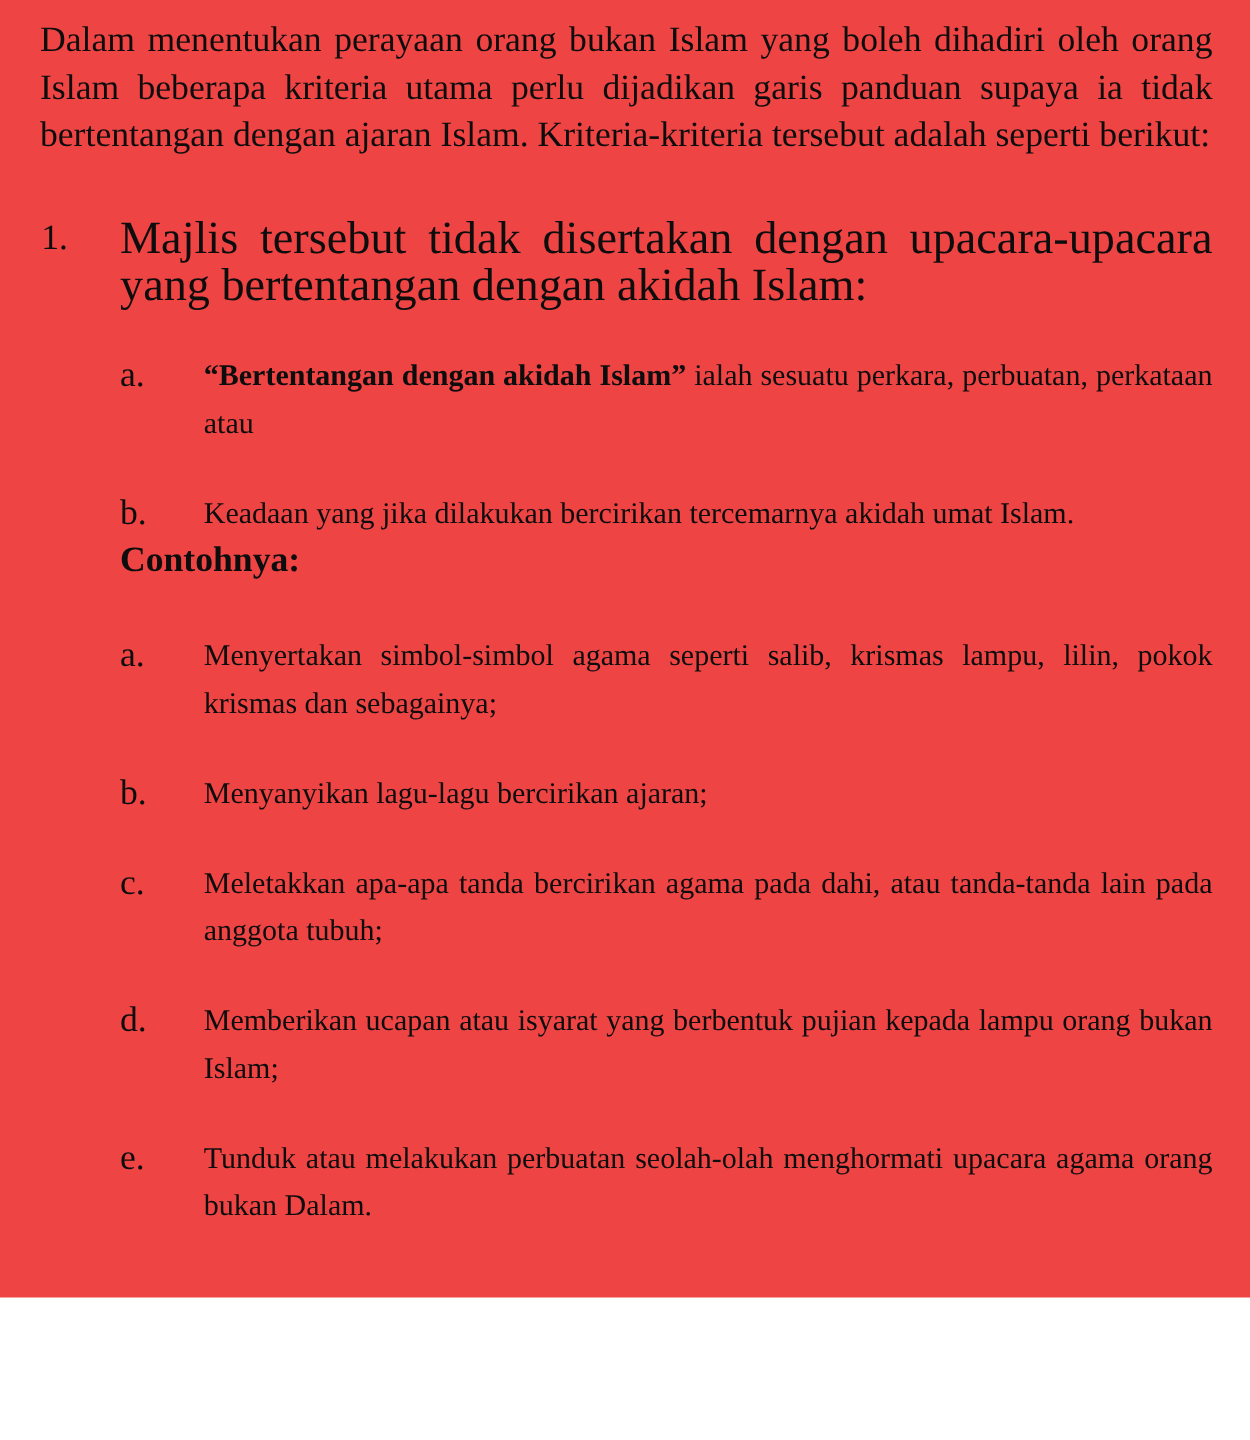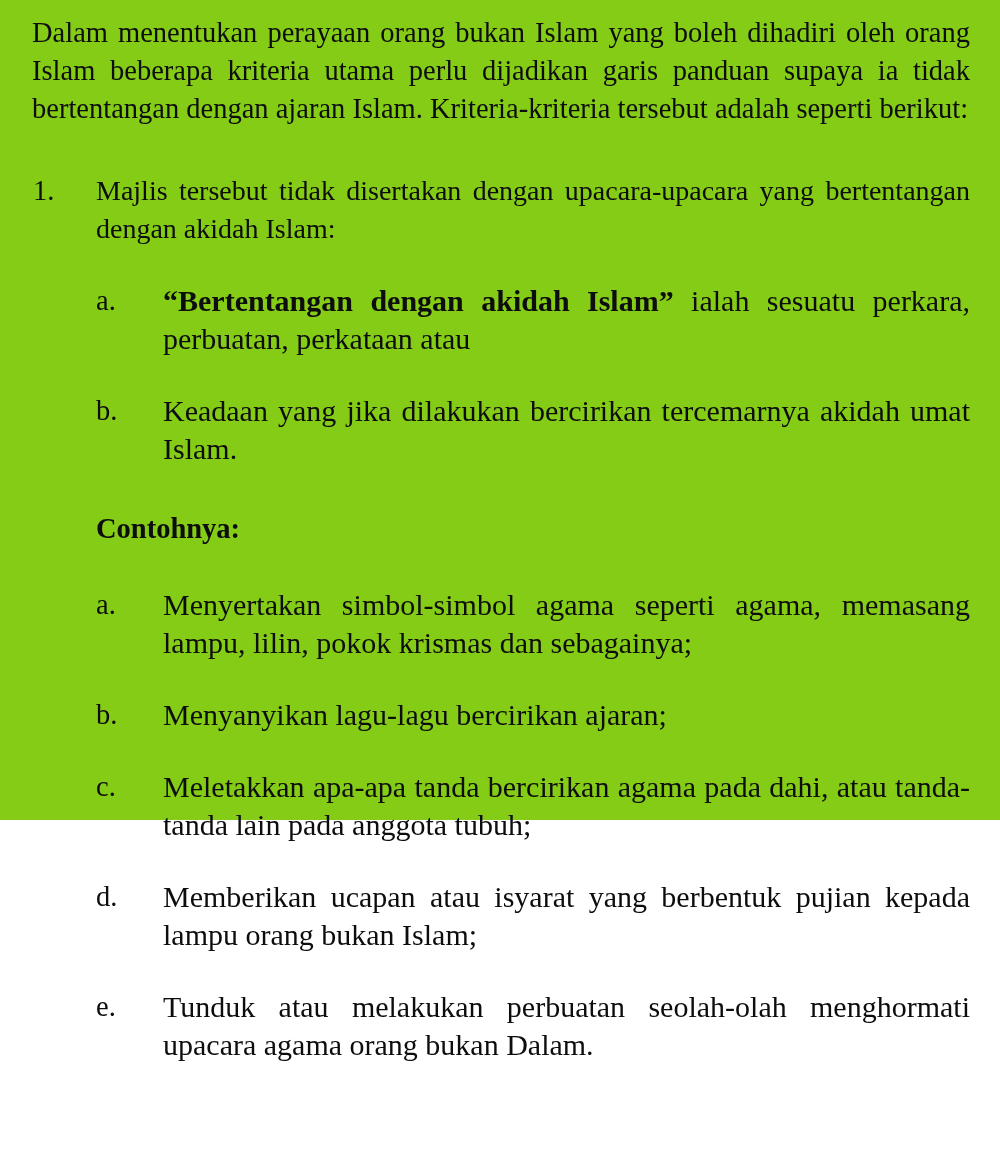--- a/index.html
+++ b/index.html
@@ -10,22 +10,22 @@
   body {
     width: 1000px;
     height: 1152px;
     overflow: hidden;
     font-family: "Liberation Serif", "DejaVu Serif", serif;
     color: #0d0d0d;
   }
   .page {
     position: relative;
     width: 1000px;
-    height: 820px;
-    background: #84cc16;
+    height: 1038px;
+    background: #ef4444;
     box-sizing: border-box;
     padding: 14px 30px 0 32px;
   }
 
   
   .intro {
     font-size: 28.5px;
     line-height: 38px;
     text-align: justify;
     text-justify: inter-word;
@@ -42,21 +42,21 @@
     width: 874px;
   }
   .num-marker {
     position: absolute;
     left: 1px;
     top: 0;
     font-size: 28.5px;
     line-height: 38px;
   }
   .num-text {
-    font-size: 28px;
+    font-size: 37px;
     line-height: 38px;
     text-align: justify;
     text-justify: inter-word;
   }
 
   
   .sub-list {
     margin: 0;
     padding: 0;
   }
@@ -68,33 +68,32 @@
     margin-top: 34px;
   }
   .sub-marker {
     position: absolute;
     left: 0;
     top: 0;
     font-size: 28.5px;
     line-height: 38px;
   }
   .sub-text {
-    font-size: 30px;
+    font-size: 24px;
     line-height: 38px;
     text-align: justify;
     text-justify: inter-word;
   }
   .bold {
     font-weight: bold;
   }
 
   
   .contoh-heading {
     margin-left: 64px;
-    margin-top: 42px;
     font-size: 28.5px;
     line-height: 38px;
     font-weight: bold;
   }
 
   .examples .sub-item:first-child {
     margin-top: 38px;
   }
 </style>
 </head>
@@ -122,21 +121,21 @@
     </div>
 
   </div>
 
   <div class="contoh-heading">Contohnya:</div>
 
   <div class="sub-list examples">
 
     <div class="sub-item">
       <span class="sub-marker">a.</span>
-      <div class="sub-text">Menyertakan simbol-simbol agama seperti agama, memasang lampu, lilin, pokok krismas dan sebagainya;</div>
+      <div class="sub-text">Menyertakan simbol-simbol agama seperti salib, krismas lampu, lilin, pokok krismas dan sebagainya;</div>
     </div>
 
     <div class="sub-item">
       <span class="sub-marker">b.</span>
       <div class="sub-text">Menyanyikan lagu-lagu bercirikan ajaran;</div>
     </div>
 
     <div class="sub-item">
       <span class="sub-marker">c.</span>
       <div class="sub-text">Meletakkan apa-apa tanda bercirikan agama pada dahi, atau tanda-tanda lain pada anggota tubuh;</div>

